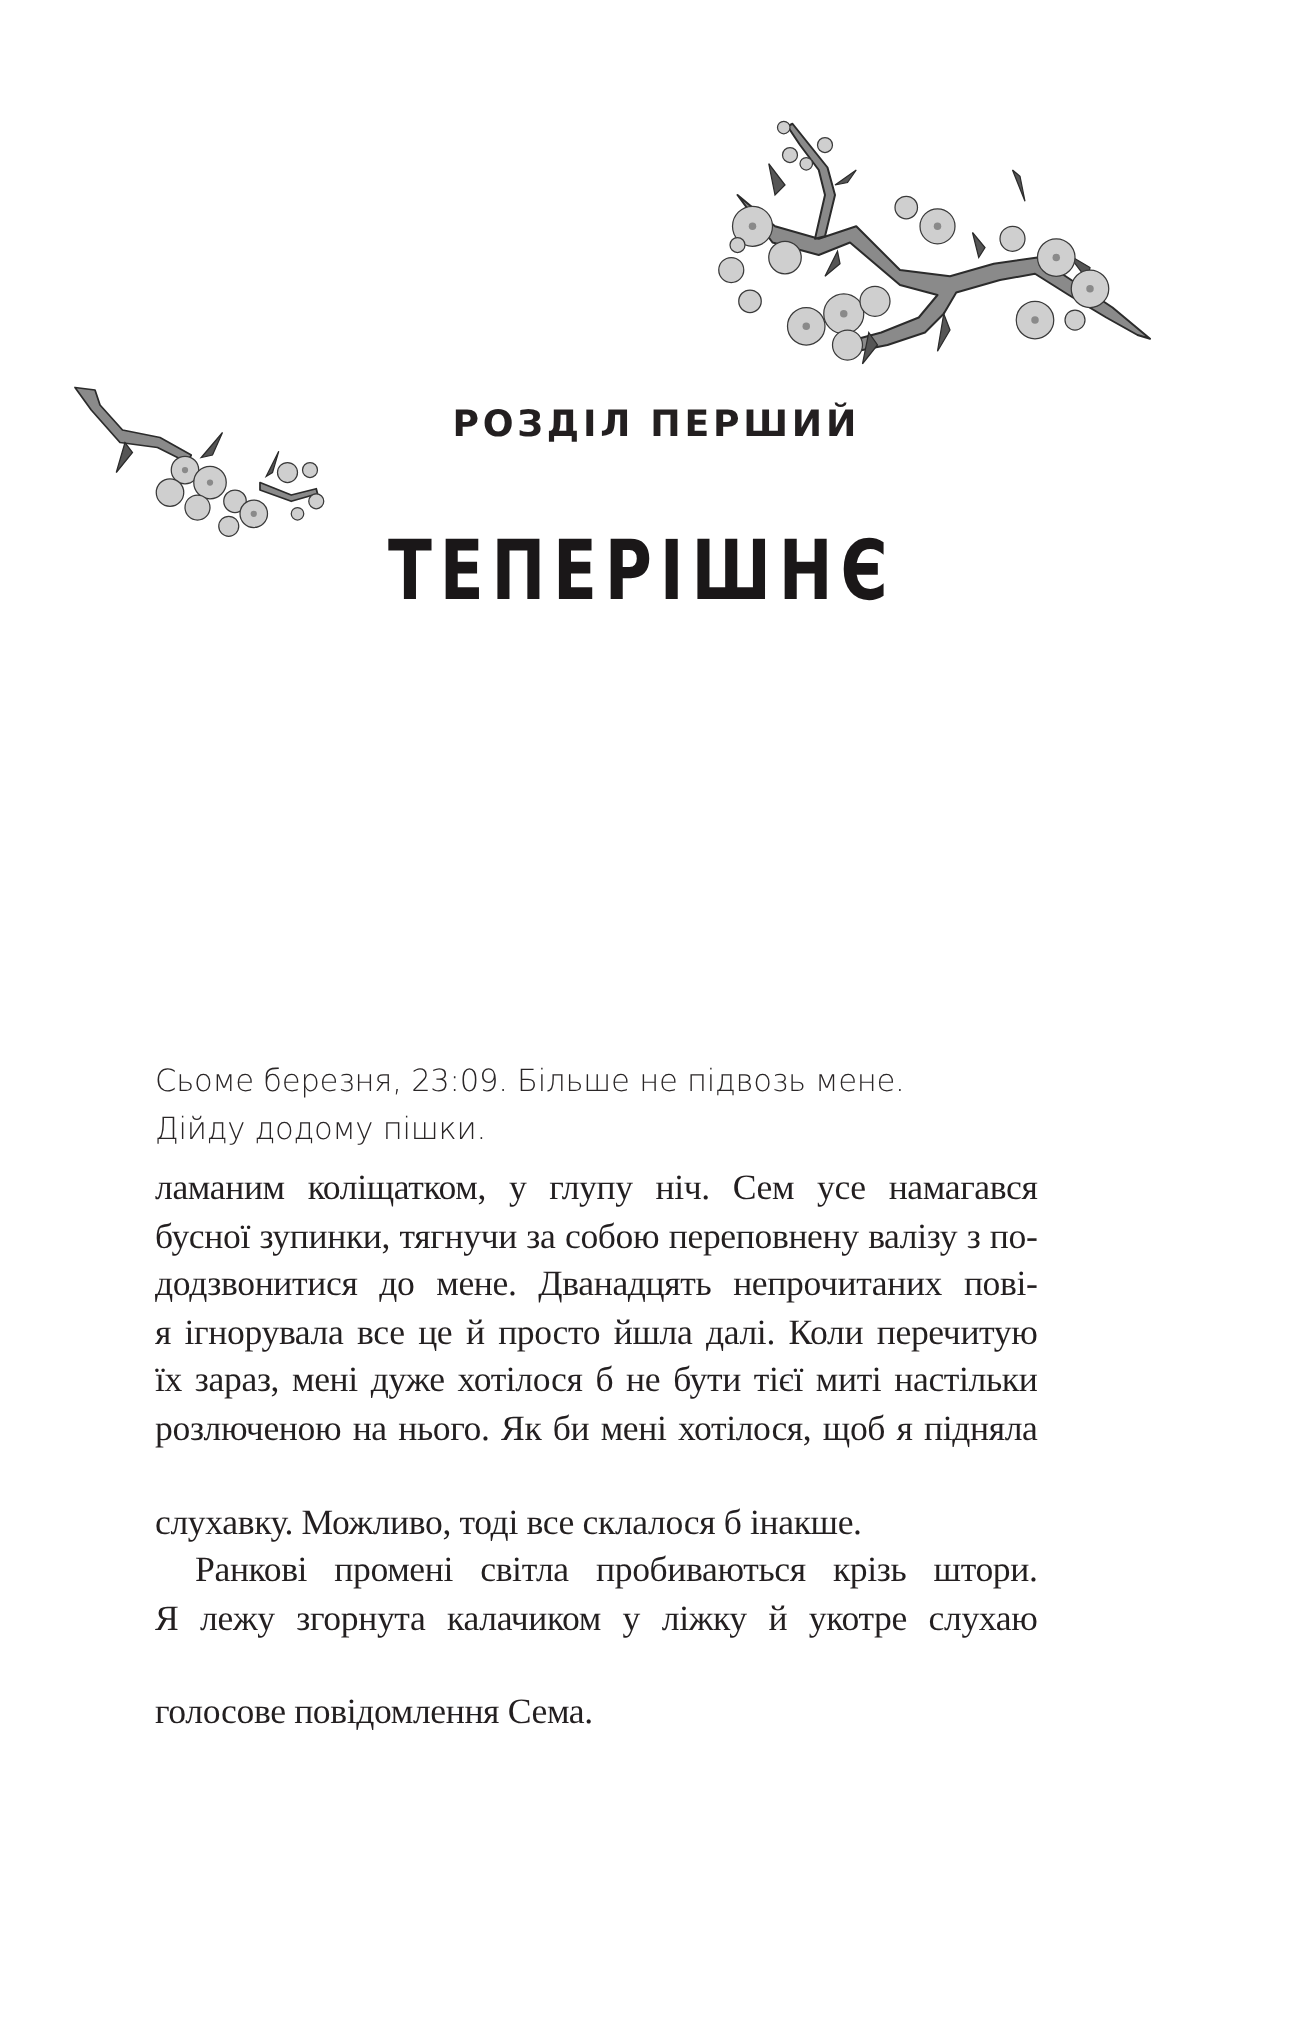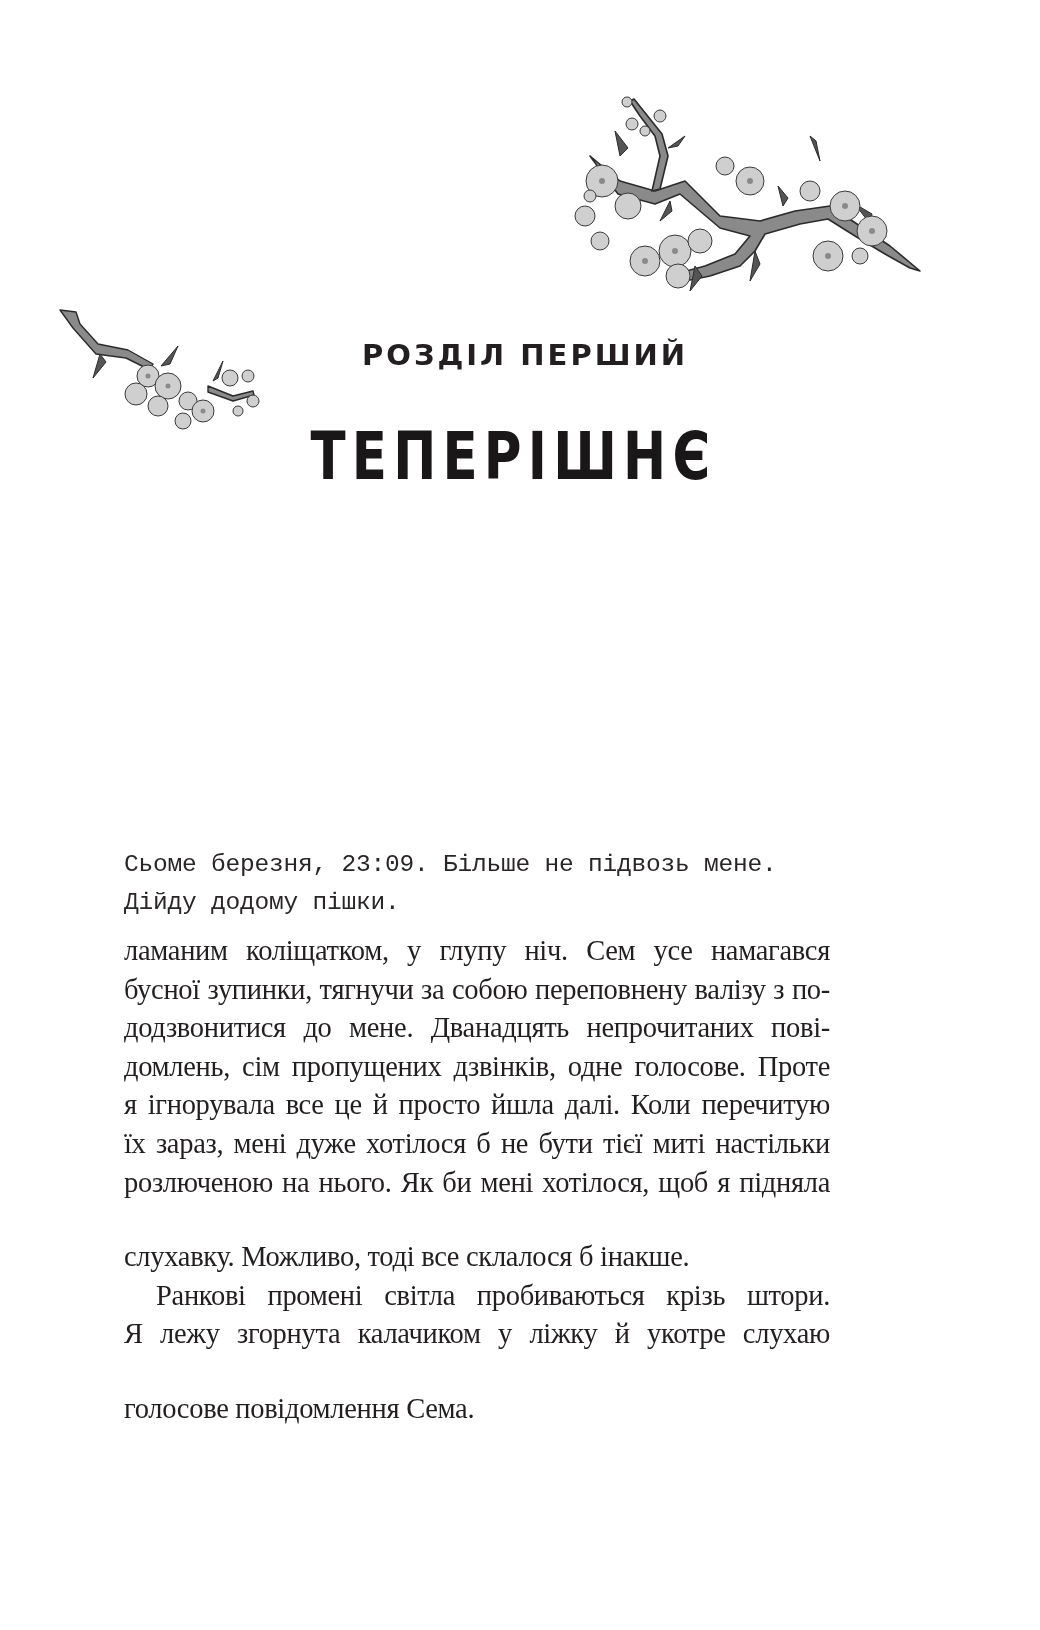--- a/index.html
+++ b/index.html
@@ -30,21 +30,21 @@
       position: absolute;
       left: 58px;
       top: 306px;
       width: 206px;
       height: 128px;
     }
     .chapter-label {
       position: absolute;
       left: 0;
       width: 1040px;
-      top: 338px;
+      top: 322px;
       text-align: center;
       font-family: "DejaVu Sans", sans-serif;
       font-weight: bold;
       font-size: 29px;
       letter-spacing: 3px;
       color: #231f20;
       padding-left: 10px;
       box-sizing: border-box;
     }
     .chapter-title {
@@ -67,21 +67,21 @@
       left: 124px;
       top: 846px;
       width: 720px;
       font-family: "DejaVu Sans", sans-serif;
       font-weight: 300;
       font-size: 24.5px;
       line-height: 38px;
       color: #2a2627;
       letter-spacing: -0.2px;
     }
-    .message div { white-space: nowrap; font-family: Liberation Mono, monospace; }
+    .message div { white-space: nowrap; }
     .body-text {
       position: absolute;
       left: 124px;
       top: 932px;
       width: 706px;
       font-family: "Liberation Serif", serif;
       font-size: 28.5px;
       line-height: 38.6px;
       color: #231f20;
       letter-spacing: -0.3px;
@@ -191,21 +191,20 @@
 
   <div class="message">
     <div>Сьоме березня, 23:09. Більше не підвозь мене.</div>
     <div>Дійду додому пішки.</div>
   </div>
 
   <div class="body-text">
     <span class="line">ламаним коліщатком, у глупу ніч. Сем усе намагався</span>
     <span class="line">бусної зупинки, тягнучи за собою переповнену валізу з по-</span>
     <span class="line">додзвонитися до мене. Дванадцять непрочитаних пові-</span>
-    <span class="line">домлень, сім пропущених дзвінків, одне голосове. Проте</span>
     <span class="line">я ігнорувала все це й просто йшла далі. Коли перечитую</span>
     <span class="line">їх зараз, мені дуже хотілося б не бути тієї миті настільки</span>
     <span class="line">розлюченою на нього. Як би мені хотілося, щоб я підняла</span>
     <span class="line last">слухавку. Можливо, тоді все склалося б інакше.</span>
     <span class="line indent">Ранкові промені світла пробиваються крізь штори.</span>
     <span class="line">Я лежу згорнута калачиком у ліжку й укотре слухаю</span>
     <span class="line last">голосове повідомлення Сема.</span>
   </div>
 
 </div>

